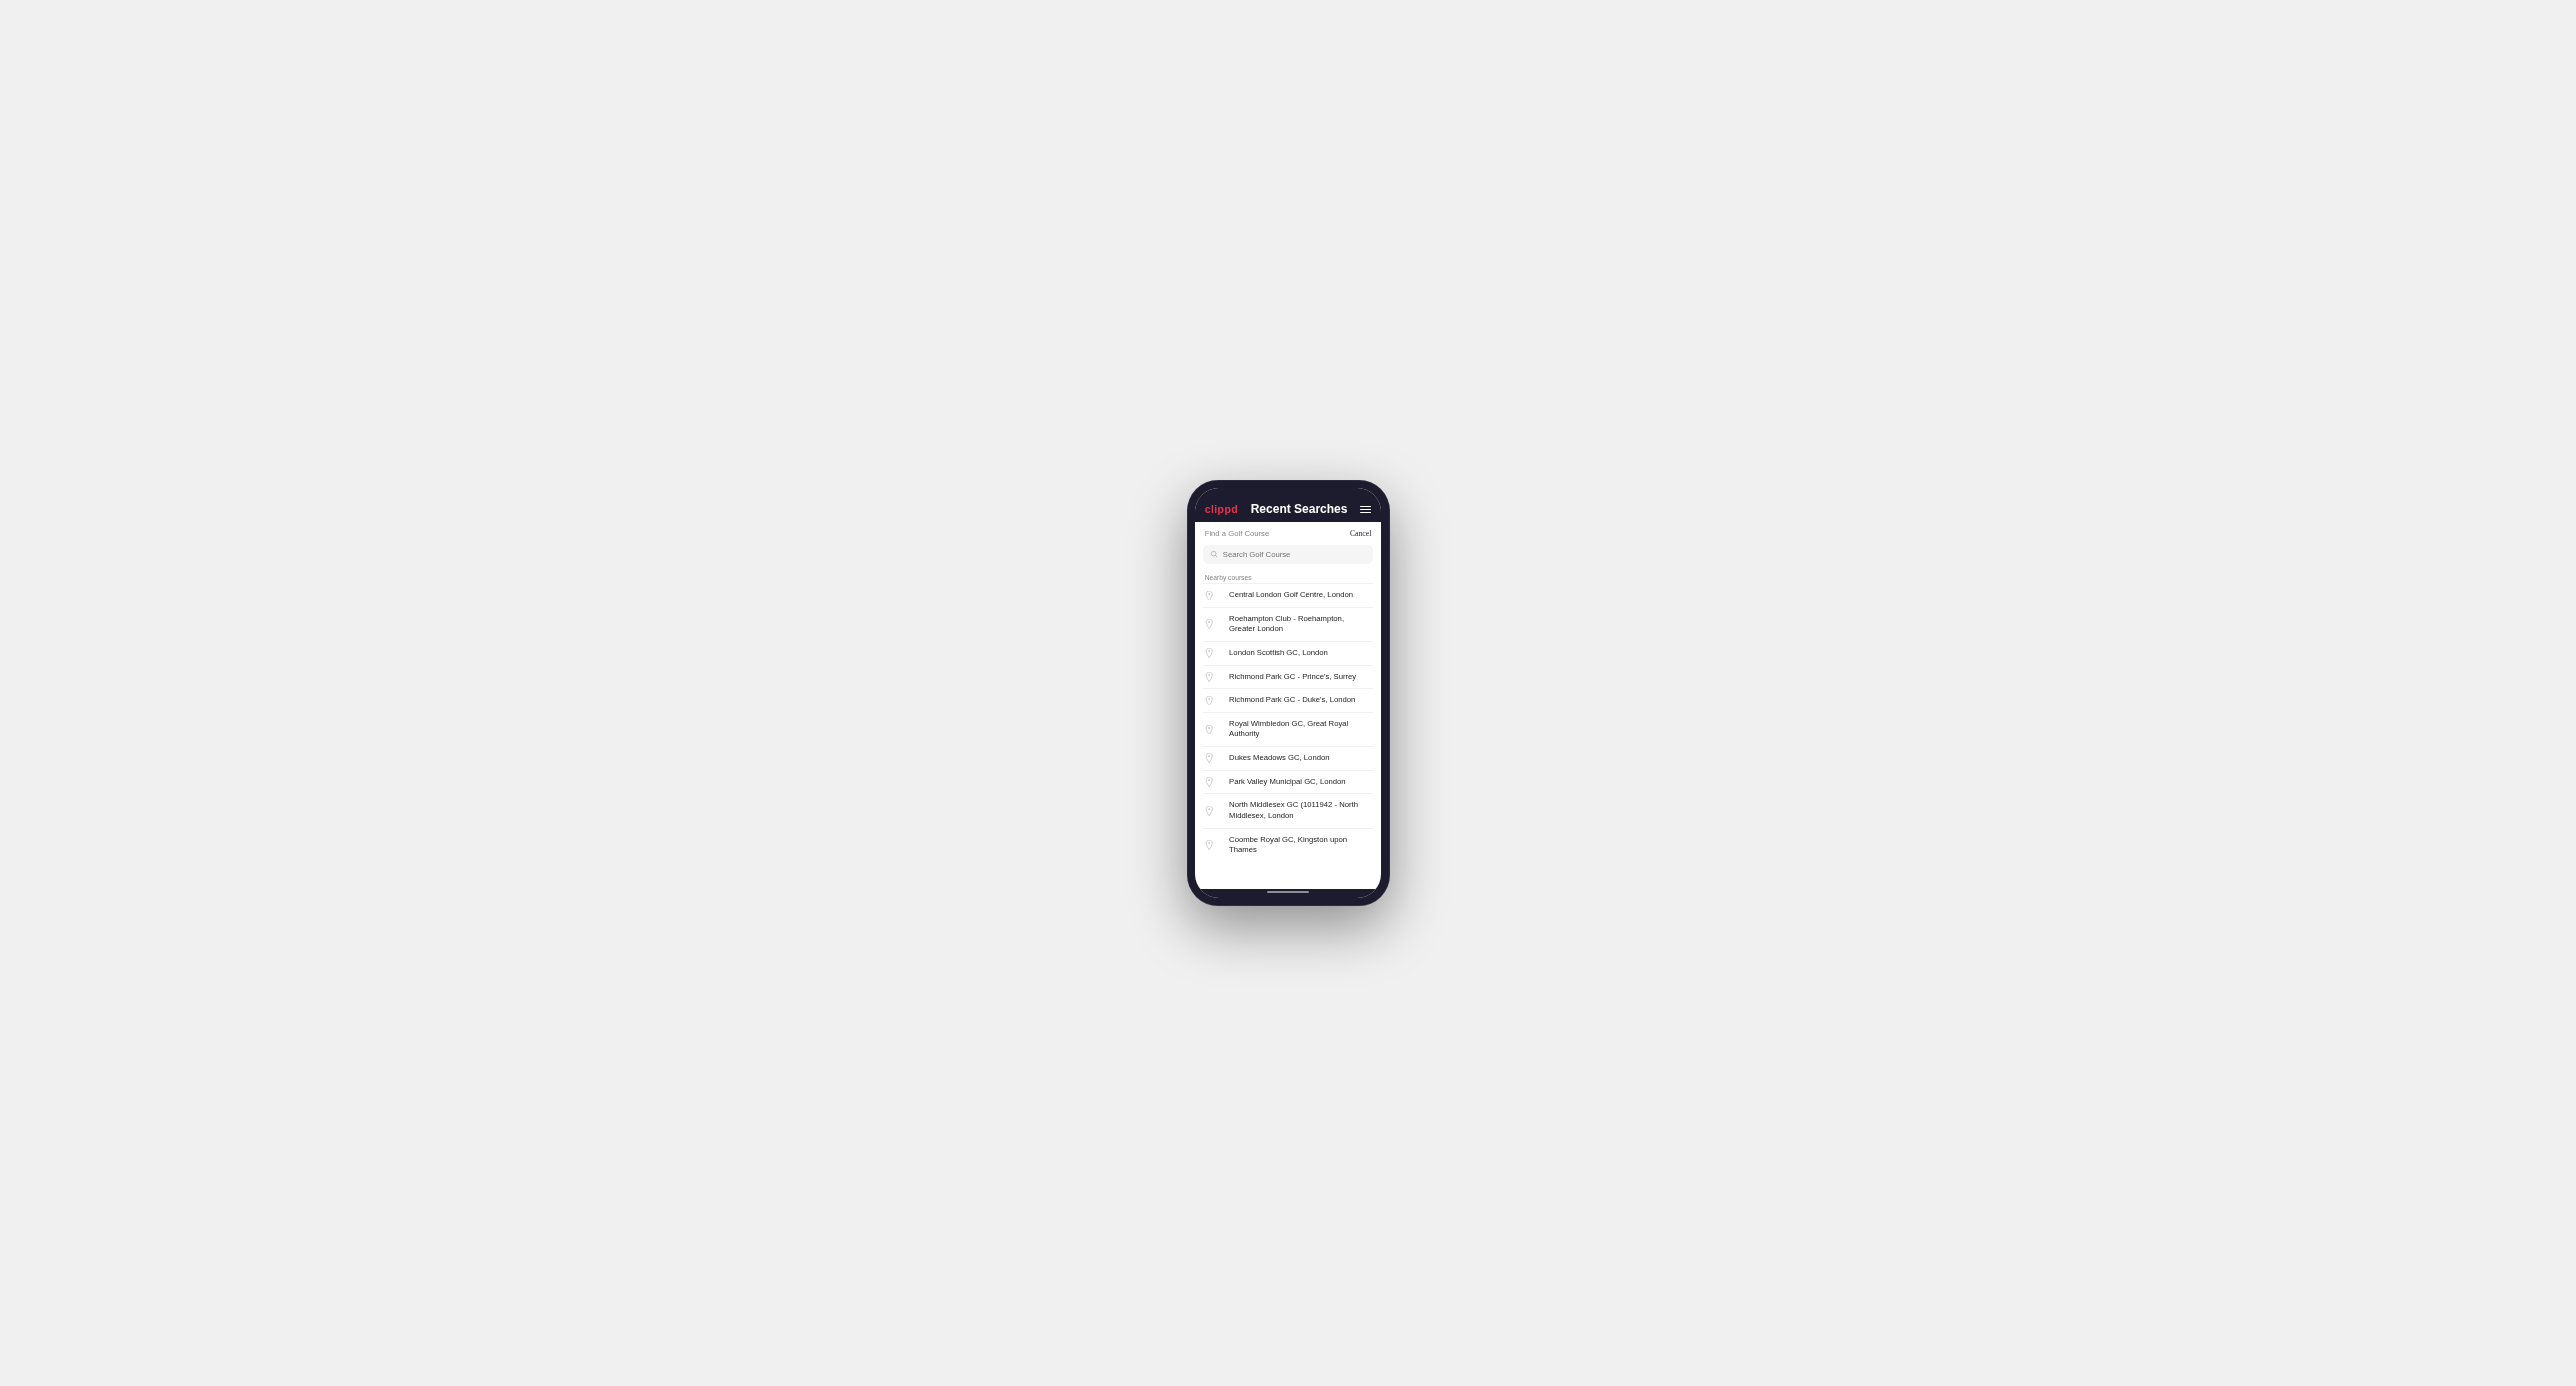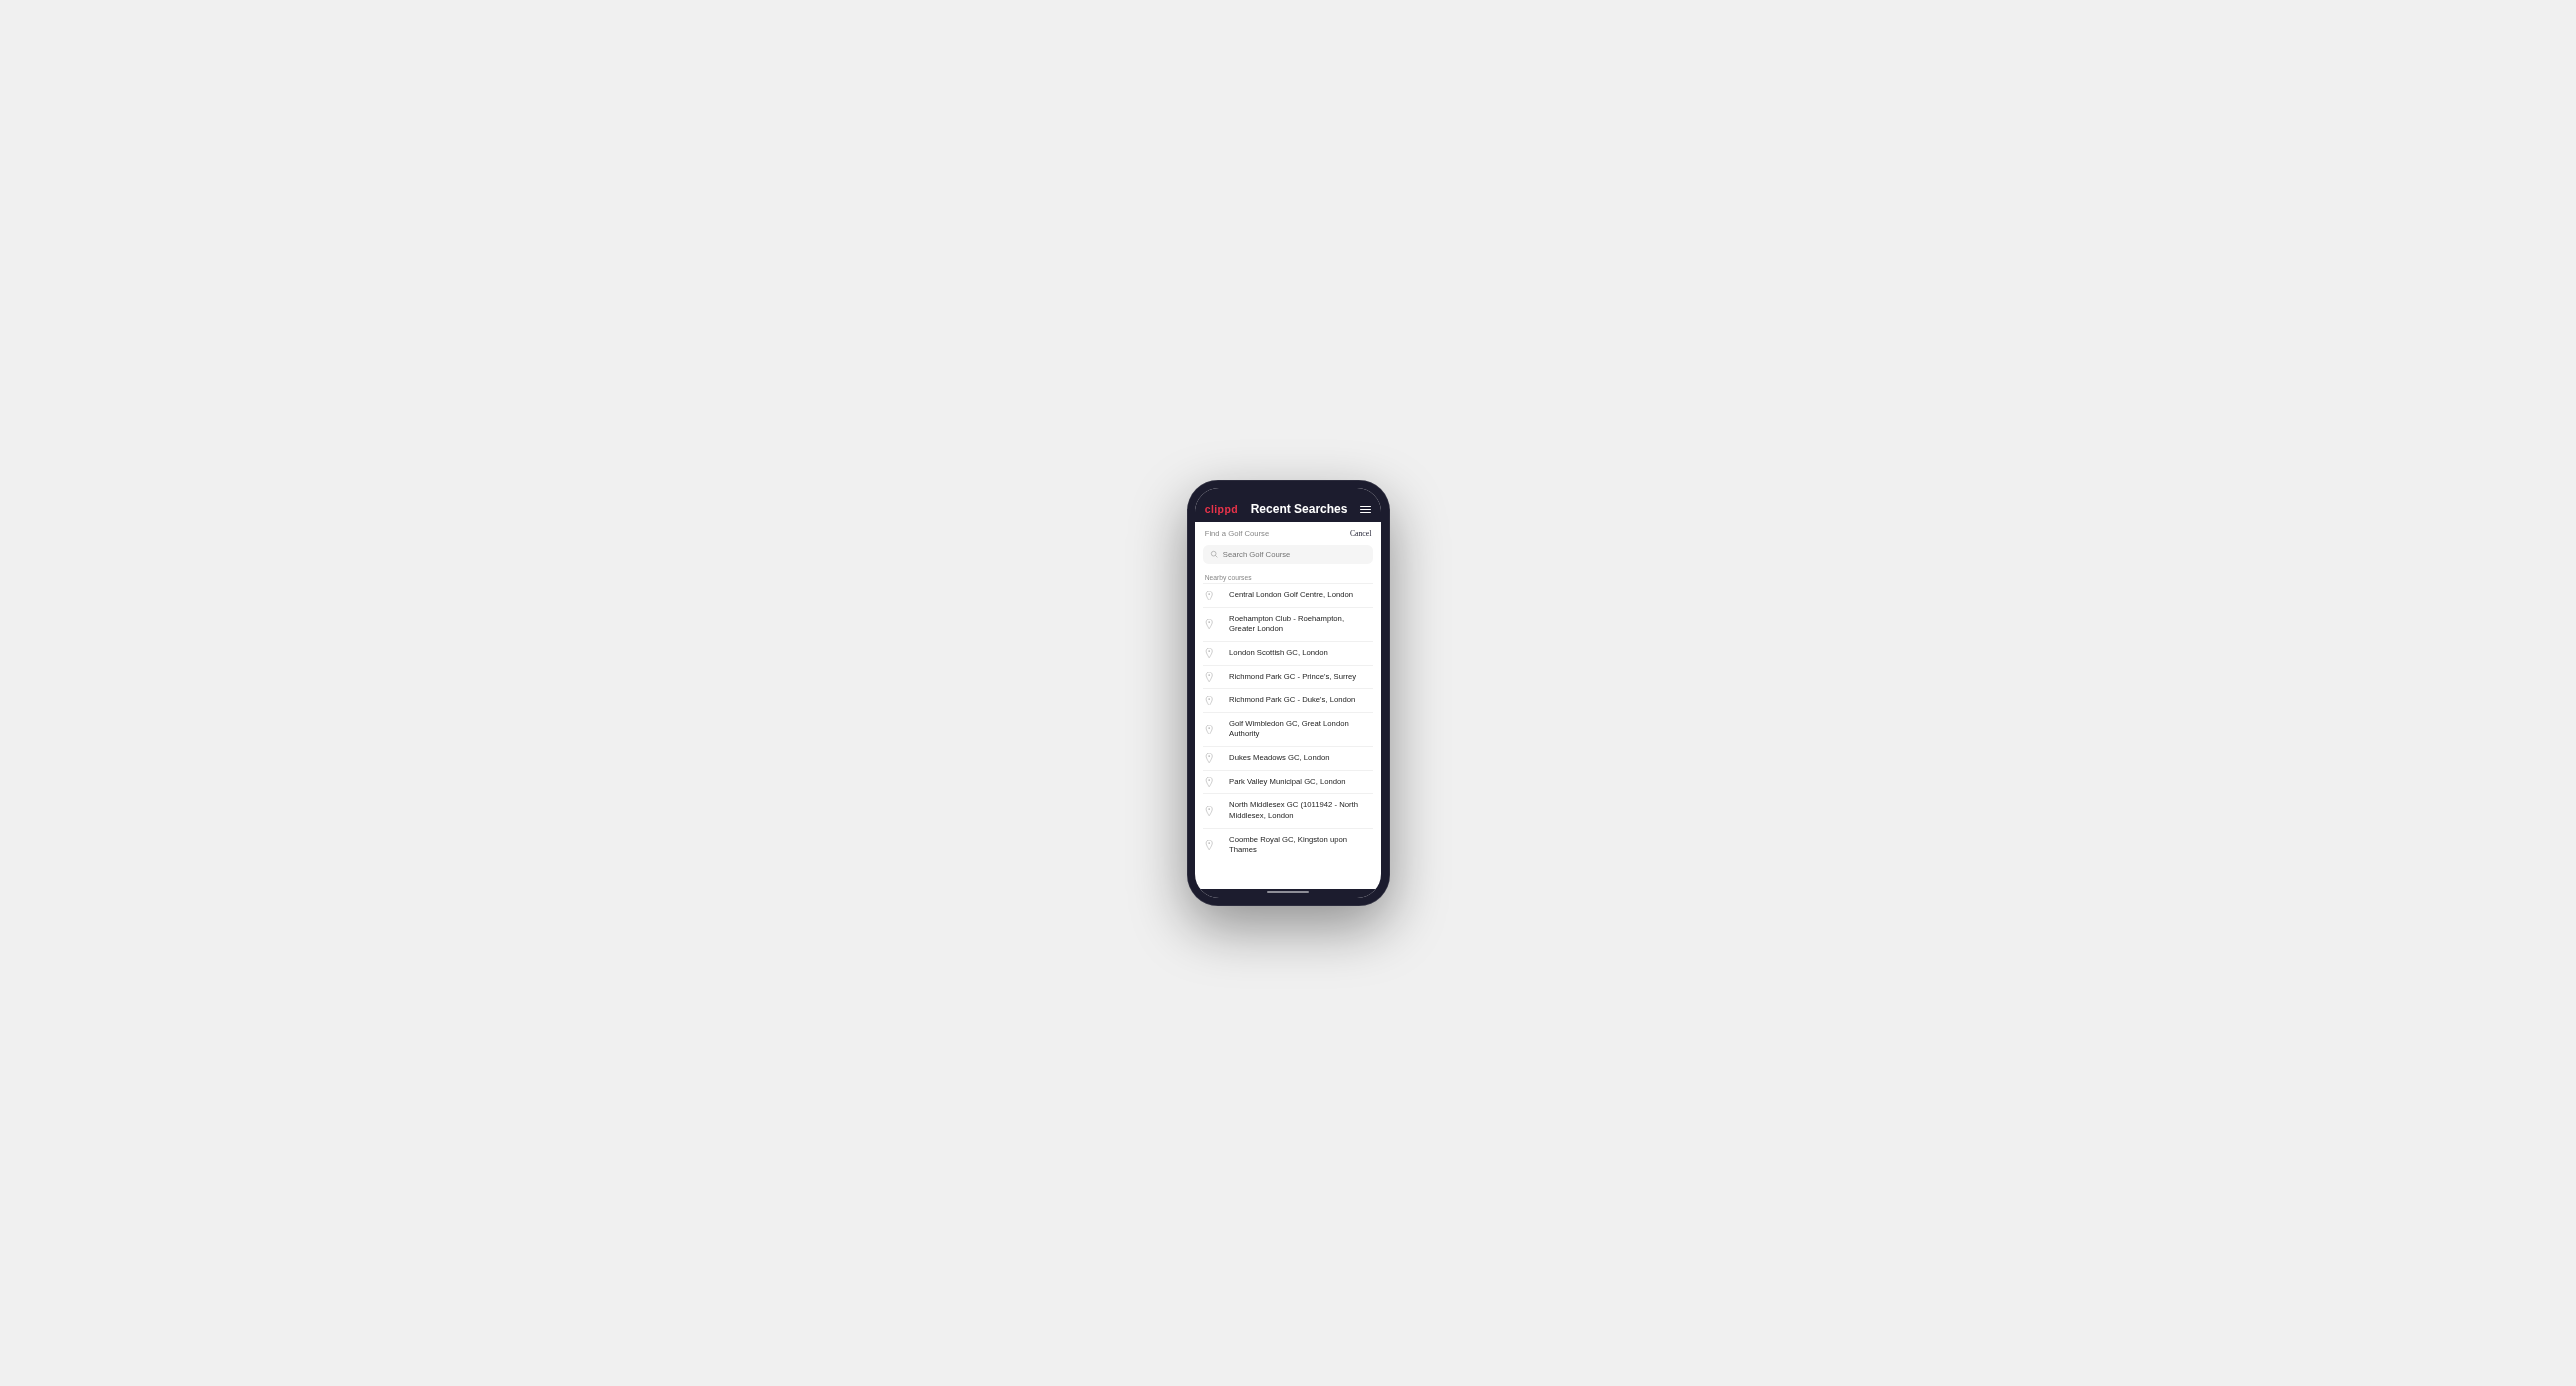--- a/index.html
+++ b/index.html
@@ -268,21 +268,21 @@
         <circle cx="6" cy="5" r="1.5" fill="#bbb"></circle>
       </svg>
       <span class="course-name">Richmond Park GC - Duke's, London</span>
     </div>
           <div class="divider"></div>
           <div class="course-item">
       <svg class="pin-icon" viewBox="0 0 12 16" fill="none">
         <path d="M6 0C3.24 0 1 2.24 1 5c0 3.75 5 11 5 11s5-7.25 5-11c0-2.76-2.24-5-5-5z" fill="none" stroke="#bbb" stroke-width="1.2"></path>
         <circle cx="6" cy="5" r="1.5" fill="#bbb"></circle>
       </svg>
-      <span class="course-name">Golf Wimbledon GC, Great London Authority</span>
+      <span class="course-name">Royal Wimbledon GC, Great Royal Authority</span>
     </div>
           <div class="divider"></div>
           <div class="course-item">
       <svg class="pin-icon" viewBox="0 0 12 16" fill="none">
         <path d="M6 0C3.24 0 1 2.24 1 5c0 3.75 5 11 5 11s5-7.25 5-11c0-2.76-2.24-5-5-5z" fill="none" stroke="#bbb" stroke-width="1.2"></path>
         <circle cx="6" cy="5" r="1.5" fill="#bbb"></circle>
       </svg>
       <span class="course-name">Dukes Meadows GC, London</span>
     </div>
           <div class="divider"></div>

